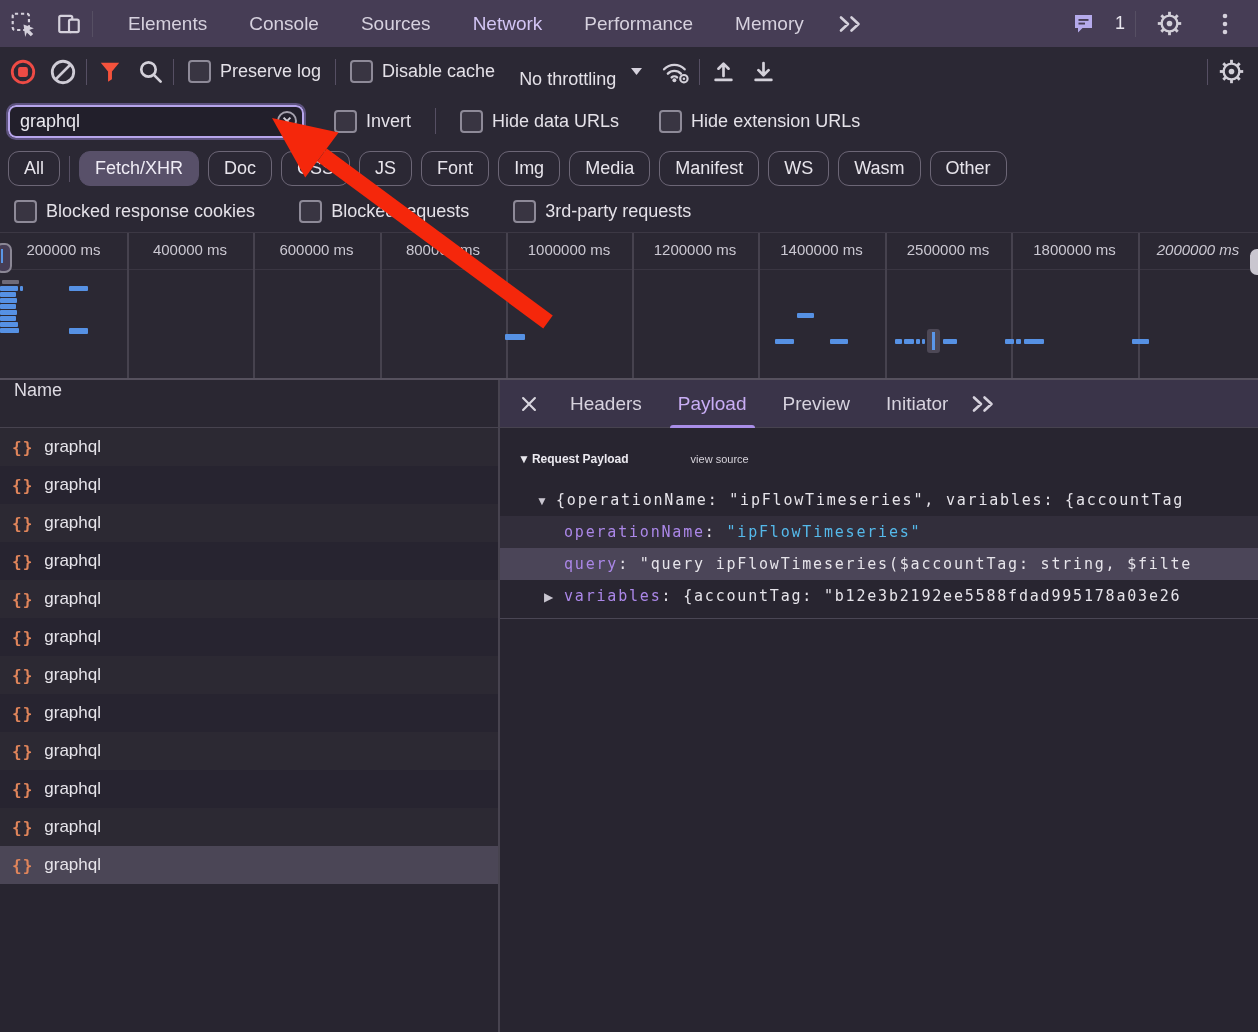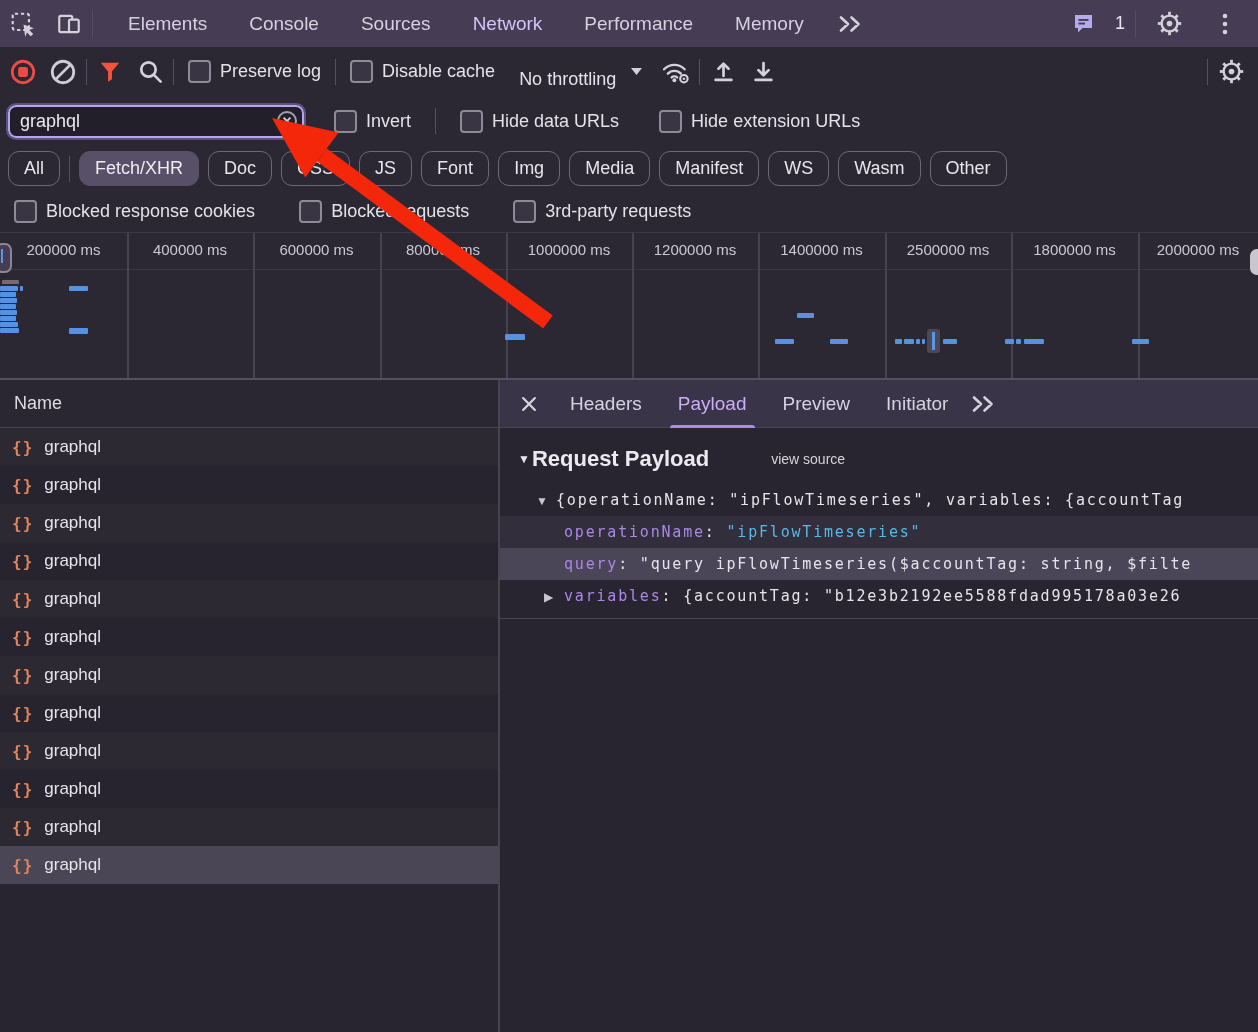--- a/index.html
+++ b/index.html
@@ -66,21 +66,21 @@
                border-radius:7px;background:#463d55;cursor:ew-resize;}
   #ov-handle-l::after{content:'';position:absolute;left:4px;top:4px;width:2px;height:14px;background:#5a96e8;}
   #ov-handle-r{position:absolute;right:-6px;top:16px;width:14px;height:26px;border-radius:7px;
                background:#c9c6cf;cursor:ew-resize;}
   #ov-marker{position:absolute;border-radius:3px;background:#4d4856;width:13px;height:24px;}
   #ov-marker::after{content:'';position:absolute;left:5px;top:3px;width:3px;height:18px;background:#5a96e8;}
 
   
   #panels{position:absolute;left:0;top:380px;width:1258px;height:652px;display:flex;}
   #requests{width:500px;flex:none;border-right:2px solid #47434f;box-sizing:border-box;background:#282530;}
-  #name-header{height:48px;display:flex;align-items:center;padding-left:14px;background:#2a2732;
+  #name-header{height:48px;display:flex;padding-left:14px;background:#2a2732;
                border-bottom:1px solid #47434f;box-sizing:border-box;font-size:18px;color:#dedbe3;cursor:pointer;}
   .req-row{height:38px;display:flex;align-items:center;gap:11px;padding-left:12px;cursor:pointer;}
   .req-row.even{background:#2c2933;}
   .req-row.odd{background:#272430;}
   .req-row.selected{background:#4b4656;}
   .json-icon{font-family:"DejaVu Sans Mono",monospace;font-weight:bold;font-size:16px;color:#e0855b;letter-spacing:1px;}
   .req-name{font-size:17px;color:#e6e4ea;}
 
   #details{flex:1;min-width:0;background:#282530;position:relative;}
   #detail-tabs{height:48px;background:#3a3449;display:flex;align-items:center;
@@ -89,22 +89,22 @@
   .dtab{position:relative;height:48px;display:flex;align-items:center;padding:0 18px;
         font-size:19px;color:#d7d3de;cursor:pointer;}
   .dtab.selected{color:#c9aef5;}
   .dtab.selected::after{content:'';position:absolute;left:10px;right:10px;bottom:0;height:3px;
         border-radius:3px 3px 0 0;background:#a98ee8;}
   #detail-more{margin-left:4px;cursor:pointer;}
 
   #payload{padding-top:16px;}
   #pl-header{display:flex;align-items:center;padding-left:18px;height:30px;}
   #pl-header .tri{font-size:12px;color:#e8e6ec;margin-right:2px;}
-  #pl-title{font-size:22px;font-weight:bold;color:#eceaf0;}
-  #view-source{margin-left:62px;font-size:14px;color:#d6d3da;cursor:pointer;}
+  #pl-title{font-size:12px;font-weight:bold;color:#eceaf0;}
+  #view-source{margin-left:62px;font-size:11px;color:#d6d3da;cursor:pointer;}
   .pl-row{height:32px;line-height:32px;font-family:"DejaVu Sans Mono",monospace;font-size:15px;
           letter-spacing:1.8px;white-space:pre;overflow:hidden;color:#e6e4ea;}
   .pl-row .tri{display:inline-block;font-family:"Liberation Sans",sans-serif;font-size:12px;
           color:#c9c6d0;width:20px;letter-spacing:0;}
   .pl-summary{padding-left:36px;margin-top:10px;}
   .pl-kv{padding-left:64px;}
   .pl-kv.alt{background:#322e3b;}
   .pl-kv.hl{background:#4b4558;}
   .pl-vars{padding-left:44px;}
   .key{color:#ab87e8;}
@@ -329,21 +329,21 @@
     <div id="ov-marker" style="left: 927px; top: 96px;"></div>
   <div class="tick" style="left: 63.5px;">200000 ms</div>
       <div class="tick" style="left: 190px;">400000 ms</div>
       <div class="tick" style="left: 316.5px;">600000 ms</div>
       <div class="tick" style="left: 443px;">800000 ms</div>
       <div class="tick" style="left: 569px;">1000000 ms</div>
       <div class="tick" style="left: 695px;">1200000 ms</div>
       <div class="tick" style="left: 821.5px;">1400000 ms</div>
       <div class="tick" style="left: 948px;">2500000 ms</div>
       <div class="tick" style="left: 1074.5px;">1800000 ms</div>
-      <div class="tick" style="left: 1198px;">2000000 ms</div>
+      <div class="tick" style="left: 1198px; font-style: italic;">2000000 ms</div>
       <div class="gridline" style="left: 127px;"></div>
       <div class="gridline" style="left: 253px;"></div>
       <div class="gridline" style="left: 380px;"></div>
       <div class="gridline" style="left: 506px;"></div>
       <div class="gridline" style="left: 632px;"></div>
       <div class="gridline" style="left: 758px;"></div>
       <div class="gridline" style="left: 885px;"></div>
       <div class="gridline" style="left: 1011px;"></div>
       <div class="gridline" style="left: 1138px;"></div>
       <div class="bar" style="left: 2px; top: 47px; width: 17px; height: 4px; background: rgb(111, 107, 121);"></div>

